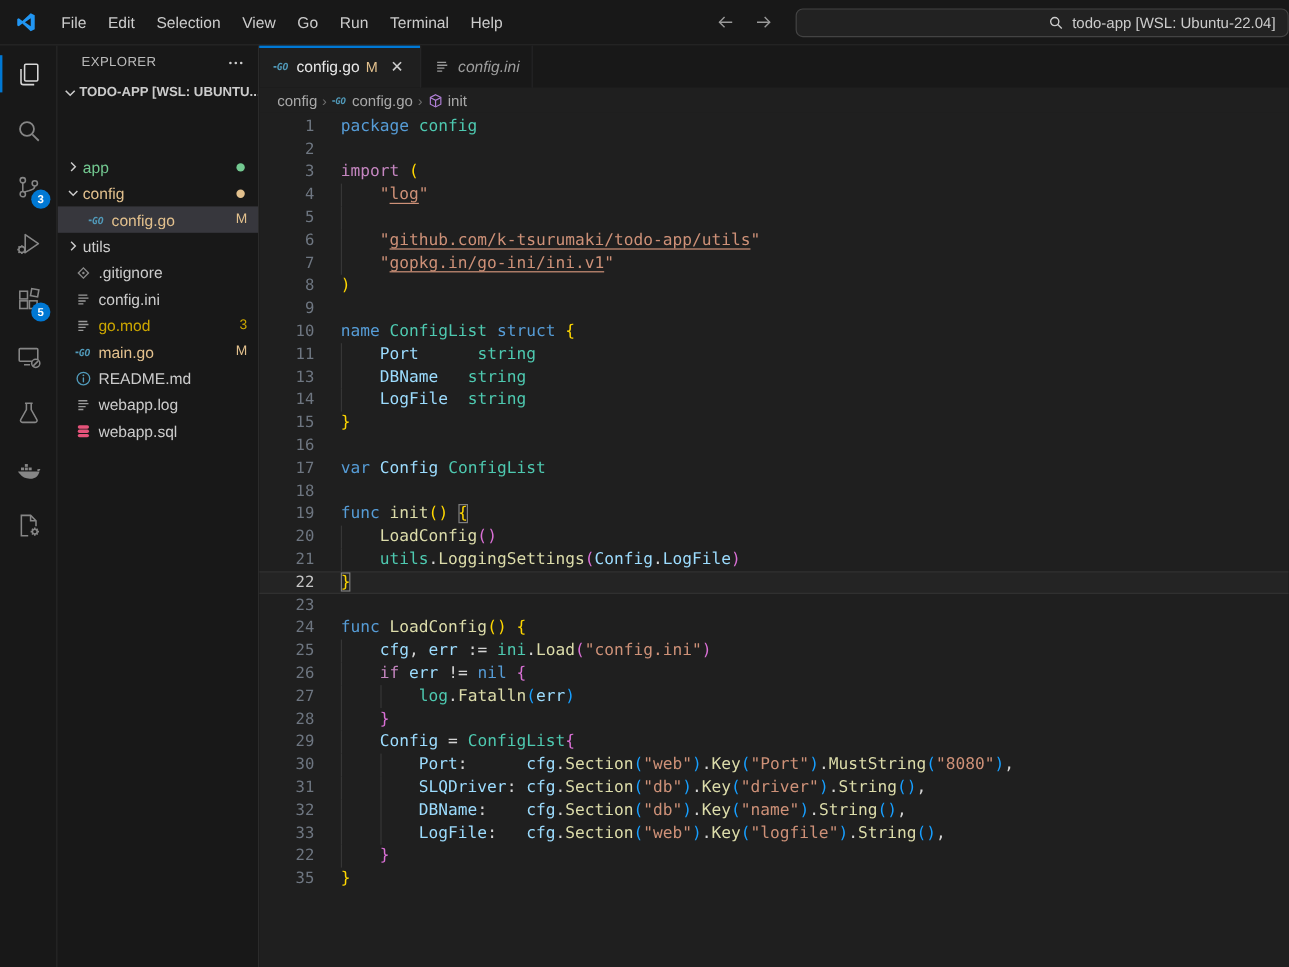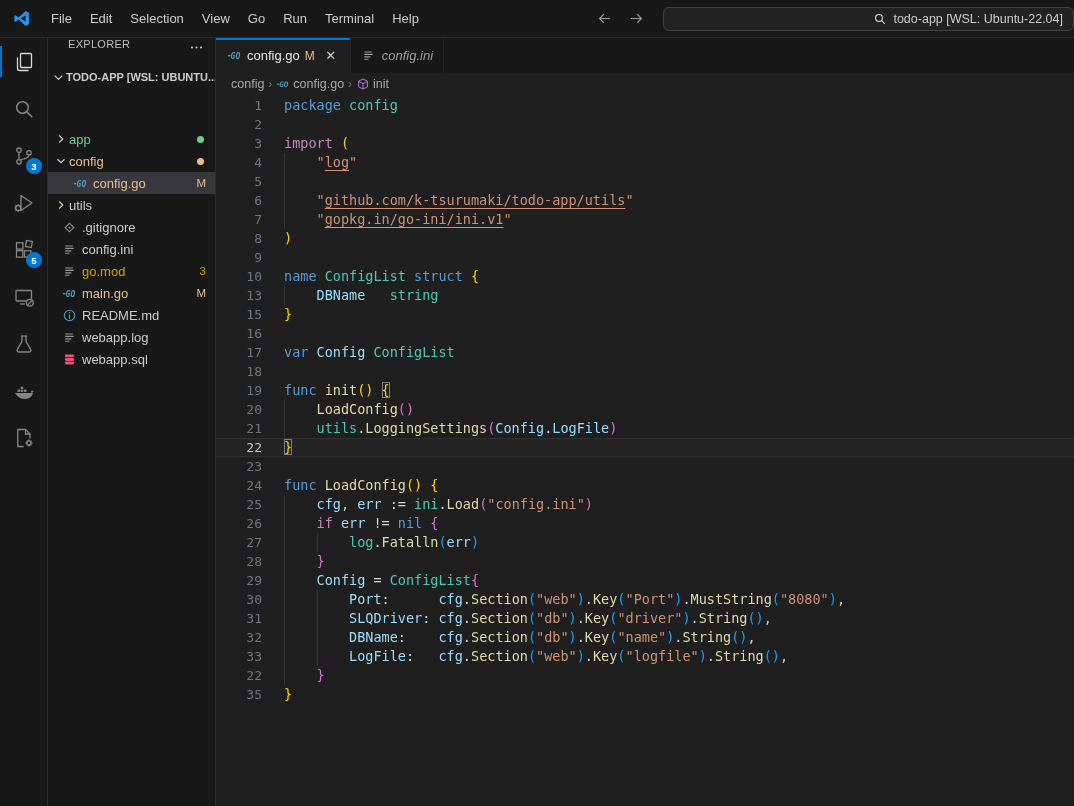--- a/index.html
+++ b/index.html
@@ -35,21 +35,21 @@
   .act-item.active { color:#d7d7d7; }
   .act-item.active::before { content:""; position:absolute; left:0; top:8px; bottom:8px; width:2px; background:#0078d4; }
   .act-item svg { width:24px; height:24px; }
   .act-badge { position:absolute; right:5px; bottom:5px; min-width:16px; height:16px; border-radius:9px;
     background:#0078d4; color:#ffffff; font-size:9.5px; font-weight:bold;
     display:flex; align-items:center; justify-content:center; padding:0 3px; }
 
   
   .sidebar { width:168px; background:#181818; border-right:1px solid #2b2b2b; flex:none;
     display:flex; flex-direction:column; overflow:hidden; }
-  .sb-header { height:28px; display:flex; align-items:flex-start; padding:0 10px 0 20px; flex:none; }
+  .sb-header { height:28px; display:flex; align-items:center; padding:0 10px 0 20px; flex:none; }
   .sb-title { color:#bbbbbb; font-size:11px; letter-spacing:0.3px; flex:1; }
   .sb-more { width:18px; height:18px; display:flex; align-items:center; justify-content:center; }
   .sb-more svg { width:15px; height:15px; }
   .sb-section { height:22px; display:flex; align-items:center; padding-left:3px; flex:none; }
   .sb-section svg { width:15px; height:15px; flex:none; }
   .sb-section-label { color:#cccccc; font-size:11px; font-weight:bold; white-space:nowrap;
     overflow:hidden; text-overflow:clip; flex:1; }
   .tree { flex:1; }
   .row { height:22px; display:flex; align-items:center; font-size:13px; color:#cccccc; padding-right:9px; }
   .row.selected { background:#37373d; }
@@ -436,22 +436,30 @@
           </div>
           <div class="cl">
             <div class="ln">9</div>
             <div class="lt"></div>
           </div>
           <div class="cl">
             <div class="ln">10</div>
             <div class="lt"><span style="color: rgb(86, 156, 214);">name</span><span style="color: rgb(212, 212, 212);"> </span><span style="color: rgb(78, 201, 176);">ConfigList</span><span style="color: rgb(212, 212, 212);"> </span><span style="color: rgb(86, 156, 214);">struct</span><span style="color: rgb(212, 212, 212);"> </span><span style="color: rgb(255, 215, 0);">{</span></div>
           </div>
           <div class="cl">
+            <div class="ln">11</div>
+            <div class="lt"><i class="guide" style="left: 0px;"></i><span style="color: rgb(212, 212, 212);">    </span><span style="color: rgb(156, 220, 254);">Port</span><span style="color: rgb(212, 212, 212);">      </span><span style="color: rgb(78, 201, 176);">string</span></div>
+          </div>
+          <div class="cl">
             <div class="ln">13</div>
             <div class="lt"><i class="guide" style="left: 0px;"></i><span style="color: rgb(212, 212, 212);">    </span><span style="color: rgb(156, 220, 254);">DBName</span><span style="color: rgb(212, 212, 212);">   </span><span style="color: rgb(78, 201, 176);">string</span></div>
+          </div>
+          <div class="cl">
+            <div class="ln">14</div>
+            <div class="lt"><i class="guide" style="left: 0px;"></i><span style="color: rgb(212, 212, 212);">    </span><span style="color: rgb(156, 220, 254);">LogFile</span><span style="color: rgb(212, 212, 212);">  </span><span style="color: rgb(78, 201, 176);">string</span></div>
           </div>
           <div class="cl">
             <div class="ln">15</div>
             <div class="lt"><span style="color: rgb(255, 215, 0);">}</span></div>
           </div>
           <div class="cl">
             <div class="ln">16</div>
             <div class="lt"></div>
           </div>
           <div class="cl">

